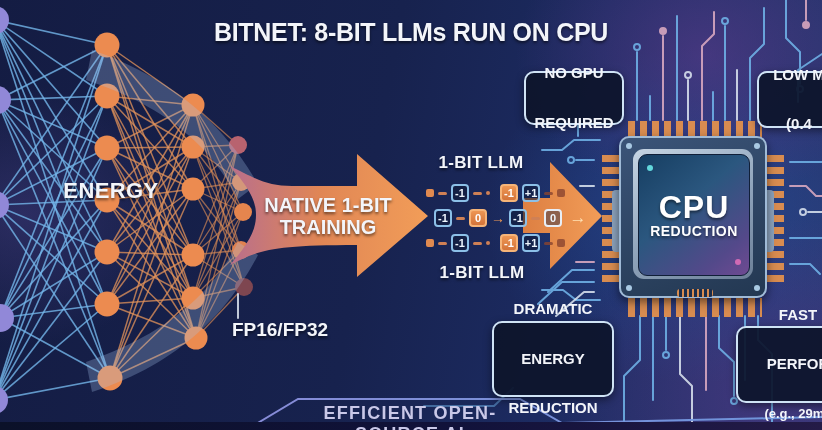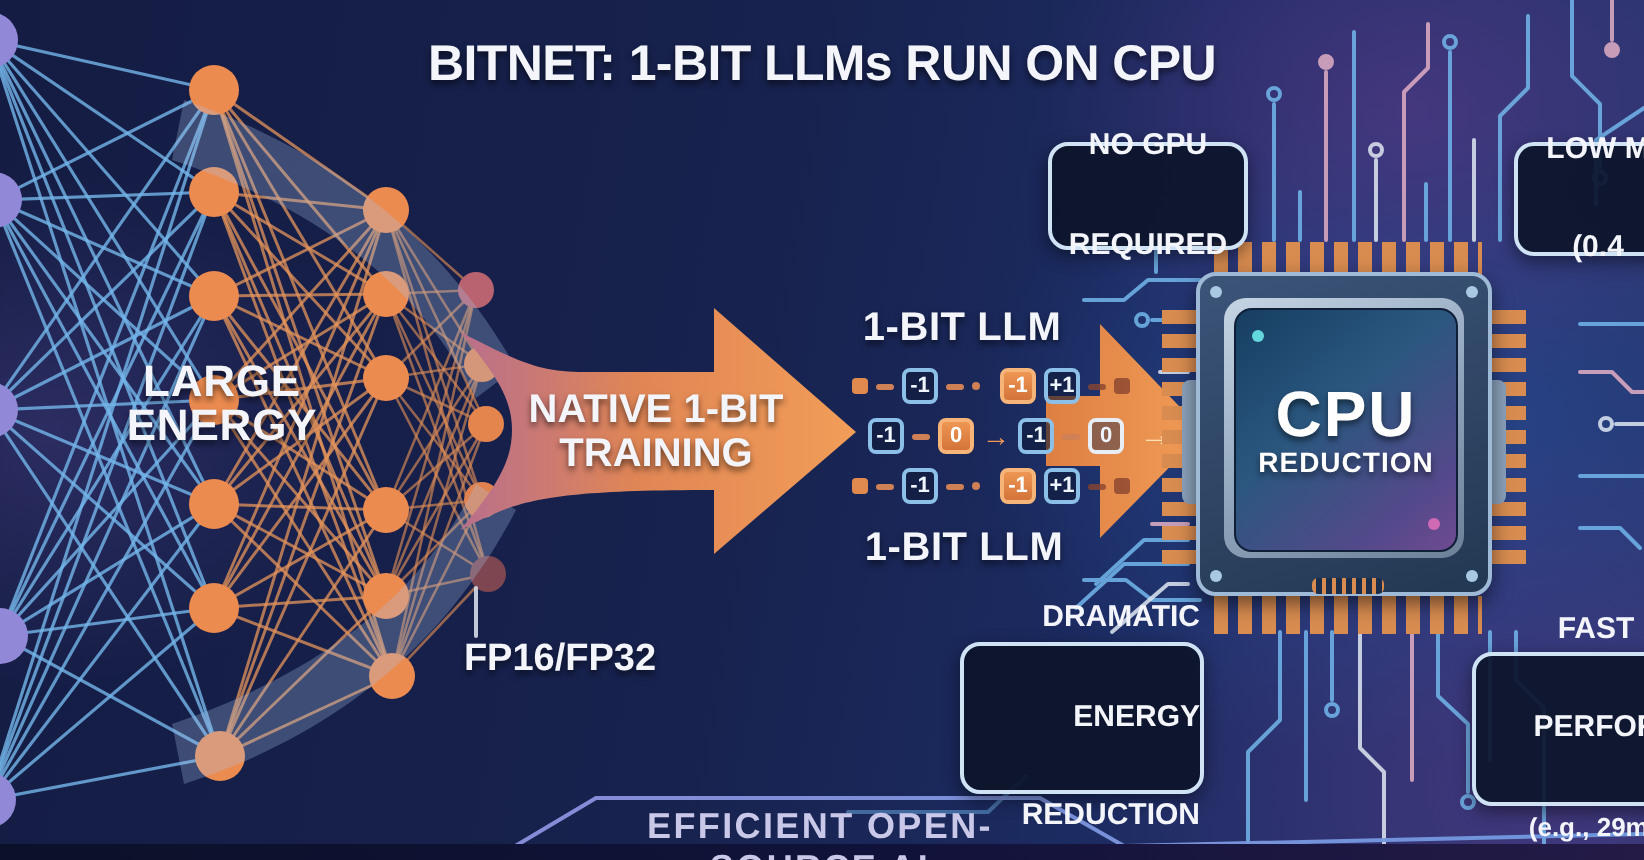--- a/index.html
+++ b/index.html
@@ -14,53 +14,53 @@
       linear-gradient(100deg,#141c43 0%,#17224e 45%,#1c2b61 68%,#283770 100%);
   }
   .layer{position:absolute;left:0;top:0;}
   .txt{position:absolute;color:#f3f5fa;font-weight:bold;text-align:center;
        text-shadow:0 2px 3px rgba(0,0,0,.55);}
   .txt span{display:block;}
   .title{left:0;top:18px;width:822px;font-size:25px;letter-spacing:-.3px;}
   .llm-label{left:30px;top:180px;width:162px;font-size:22px;line-height:22px;letter-spacing:.4px;}
   .arrow1-label{left:248px;top:194px;width:160px;font-size:20px;line-height:22px;}
   .weights-label{left:200px;top:320px;width:160px;font-size:19px;line-height:20px;}
-  .bitllm{font-size:20px;letter-spacing:.3px;}
+  .bitllm{font-size:17px;letter-spacing:.3px;}
   .bitllm.top{left:420px;top:153px;width:122px;}
   .bitllm.bottom{left:421px;top:263px;width:122px;}
   
   .callout{position:absolute;border:2px solid #cfe3f5;border-radius:10px;
      background:rgba(13,20,43,.93);color:#f3f5fa;font-weight:bold;font-size:15px;
      line-height:18.5px;text-align:center;display:flex;flex-direction:column;
      justify-content:center;box-shadow:0 3px 9px rgba(0,0,0,.45);gap:31px;}
   .callout span{display:block;}
   .callout .small{font-size:13px;}
   .co-nogpu{left:524px;top:71px;width:96px;height:50px;}
   .co-lowmem{left:757px;top:71px;width:80px;height:53px;}
-  .co-energy{left:480px;top:321px;width:118px;height:72px;align-items:flex-end;}
+  .co-energy{left:492px;top:321px;width:118px;height:72px;}
   .co-fast{left:736px;top:326px;width:120px;height:73px;}
   
   .mrow{position:absolute;display:flex;align-items:center;gap:4px;height:20px;}
   .r1{left:426px;top:183px;} .r2{left:434px;top:208px;} .r3{left:426px;top:233px;}
   .wbox{width:18px;height:18px;border-radius:4px;display:flex;align-items:center;
         justify-content:center;font-size:11px;font-weight:bold;color:#eef5fc;
         box-sizing:border-box;flex:0 0 auto;}
   .wbox.blue{border:2px solid #8cc0e8;background:rgba(15,27,56,.6);}
   .wbox.orange{background:linear-gradient(#ee9653,#d3743a);border:2px solid #f6b478;color:#fff;}
   .wbox.light{border:2px solid #e8eef6;background:rgba(34,46,80,.45);}
   .tok{flex:0 0 auto;}
   .tok.dash{width:9px;height:3px;background:#cf8055;border-radius:2px;}
   .tok.dot{width:4px;height:4px;background:#cf8055;border-radius:50%;}
   .tok.sq{width:8px;height:8px;background:#e08a50;border-radius:2px;}
   .tok.dk{background:#8a4530;opacity:.8;}
   .tok.arrow{color:#f09a55;font-size:14px;font-weight:bold;line-height:18px;width:14px;text-align:center;}
   .tok.arrow.pale{color:#ffe2b4;font-size:17px;width:24px;}
   .ml6{margin-left:6px;}
   
-  .cpu{position:absolute;left:576px;top:118px;width:192px;height:202px;text-align:right;}
+  .cpu{position:absolute;left:597px;top:118px;width:192px;height:202px;text-align:right;}
   .pins{position:absolute;}
   .pins.h{background:repeating-linear-gradient(90deg,#d88c50 0 7px,transparent 7px 12px);}
   .pins.v{background:repeating-linear-gradient(180deg,#d88c50 0 7px,transparent 7px 12px);}
   .pins.top{left:31px;top:3px;width:134px;height:17px;}
   .pins.bot{left:31px;top:180px;width:134px;height:19px;}
   .pins.lft{left:5px;top:37px;width:18px;height:128px;}
   .pins.rgt{left:169px;top:37px;width:18px;height:128px;}
   .side-tab{position:absolute;width:12px;height:62px;top:72px;background:#8ba2bc;border-radius:4px;}
   .chip{position:absolute;left:22px;top:18px;width:148px;height:162px;box-sizing:border-box;
         background:linear-gradient(160deg,#3b5478,#233852);border:2px solid #9fbad6;
@@ -302,24 +302,23 @@
       <linearGradient id="g-foot" x1="0" y1="0" x2="1" y2="0">
         <stop offset="0" stop-color="#9b8ede"></stop>
           <stop offset="1" stop-color="#6f9ae0"></stop>
       </linearGradient>
     </defs>
     <polyline points="0,424 256,424 298,399 520,399 562,423 822,417" fill="none" stroke="url(#g-foot)" stroke-width="2" opacity=".95"></polyline>
   </svg>
 
   <div class="bottom-strip"></div>
 
-  <div class="txt title">BITNET: 1-BIT LLMs RUN ON CPU</div>
+  <div class="txt title">BITNET: 8-BIT LLMs RUN ON CPU</div>
 
   <div class="txt llm-label">
-    <span>LARGE</span>
     <span>ENERGY</span>
   </div>
 
   <div class="txt arrow1-label">
     <span>NATIVE 1-BIT</span>
     <span>TRAINING</span>
   </div>
 
   <div class="txt weights-label">
     <span>FP16/FP32</span>

